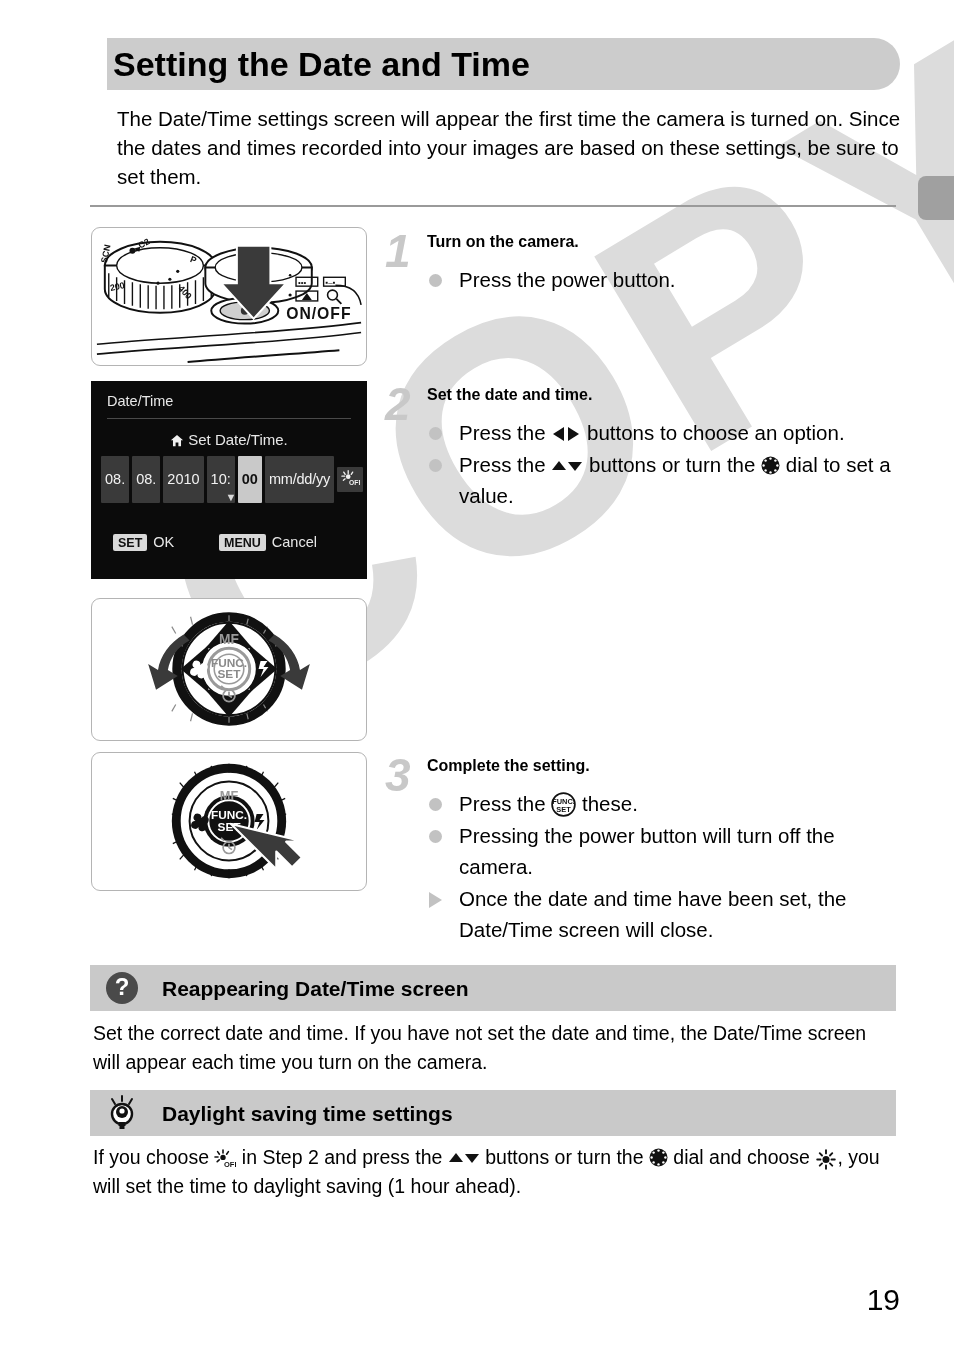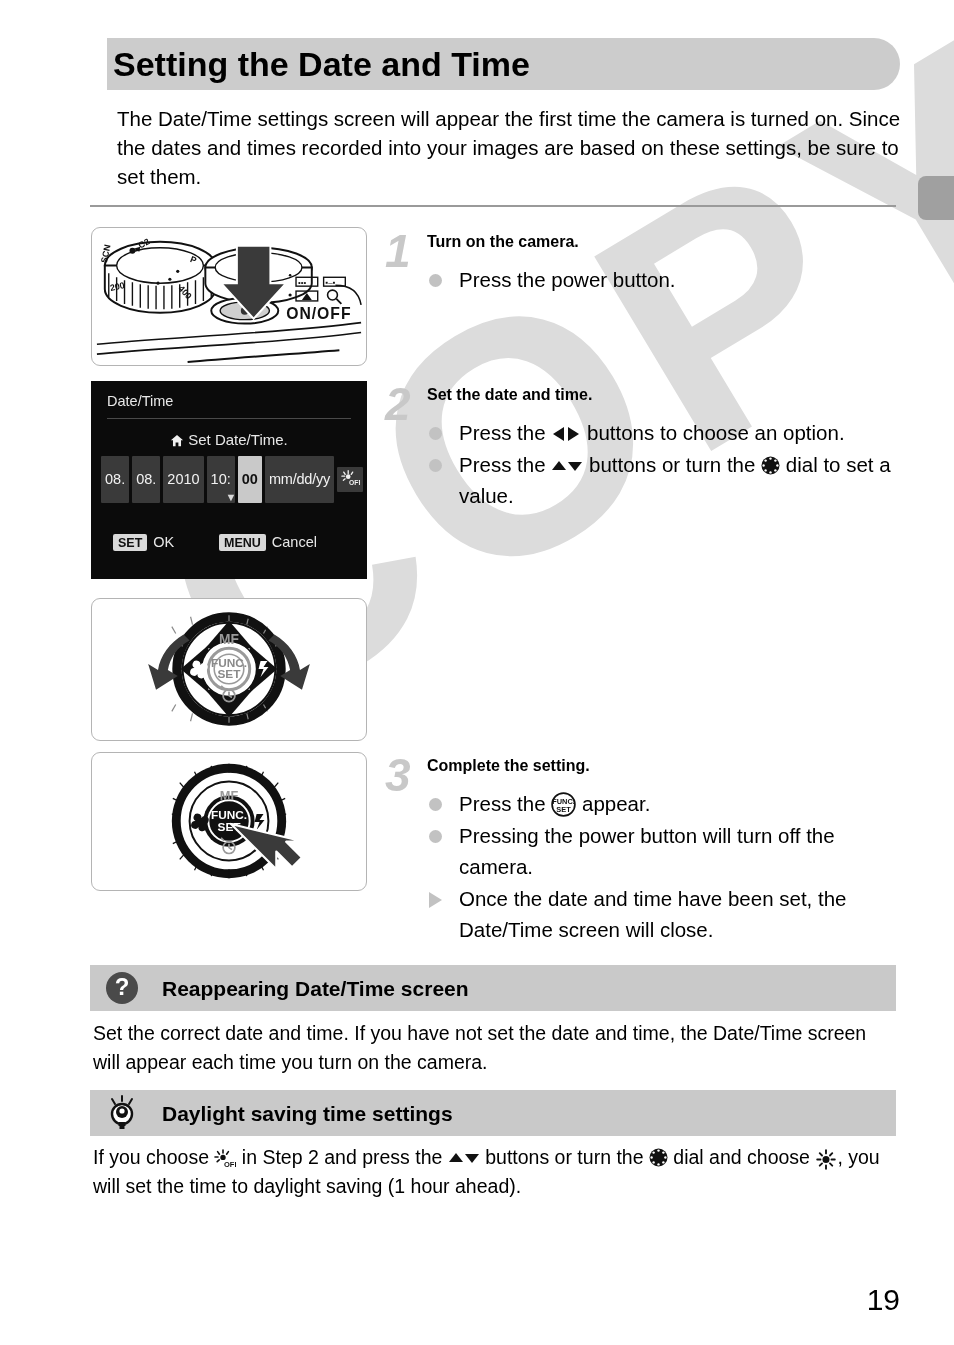--- a/index.html
+++ b/index.html
@@ -641,21 +641,21 @@
   <div class="step-num">3</div>
   <div class="step-head">Complete the setting.</div>
   <div class="step-body">
 
     <div class="bullet-row">
       <span class="bullet-dot"></span><span>Press the </span><span class="ico ico-func">
         <svg viewBox="0 0 25 25" xmlns="http://www.w3.org/2000/svg">
           <circle cx="12.5" cy="12.5" r="11.4" fill="#ffffff" stroke="#111" stroke-width="1.7"></circle>
           <text x="12.5" y="12" text-anchor="middle" font-family="Liberation Sans, sans-serif" font-size="7.4" font-weight="bold" fill="#111">FUNC.</text>
           <text x="12.5" y="20" text-anchor="middle" font-family="Liberation Sans, sans-serif" font-size="7.4" font-weight="bold" fill="#111">SET</text>
-        </svg></span><span> appear.</span>
+        </svg></span><span> these.</span>
     </div>
 
     <div class="bullet-row">
       <span class="bullet-dot"></span>
       <span>Pressing the power button will turn off the camera.</span>
     </div>
 
     <div class="bullet-row">
       <span class="bullet-tri"></span>
       <span>Once the date and time have been set, the Date/Time screen will close.</span>

